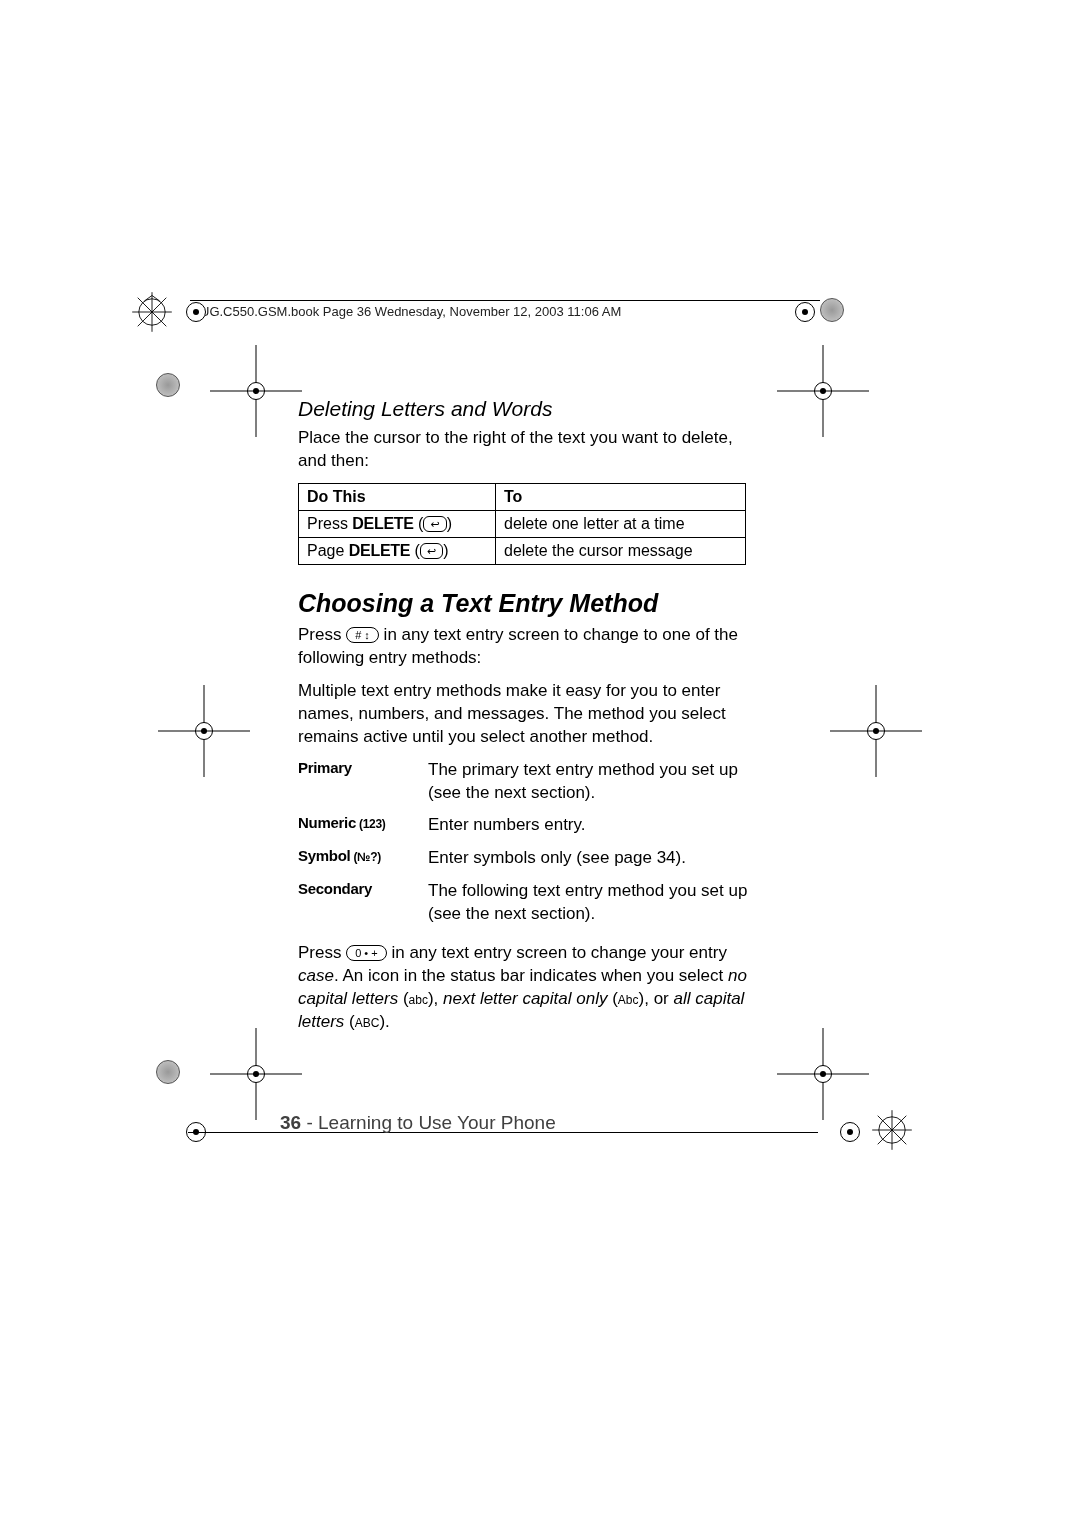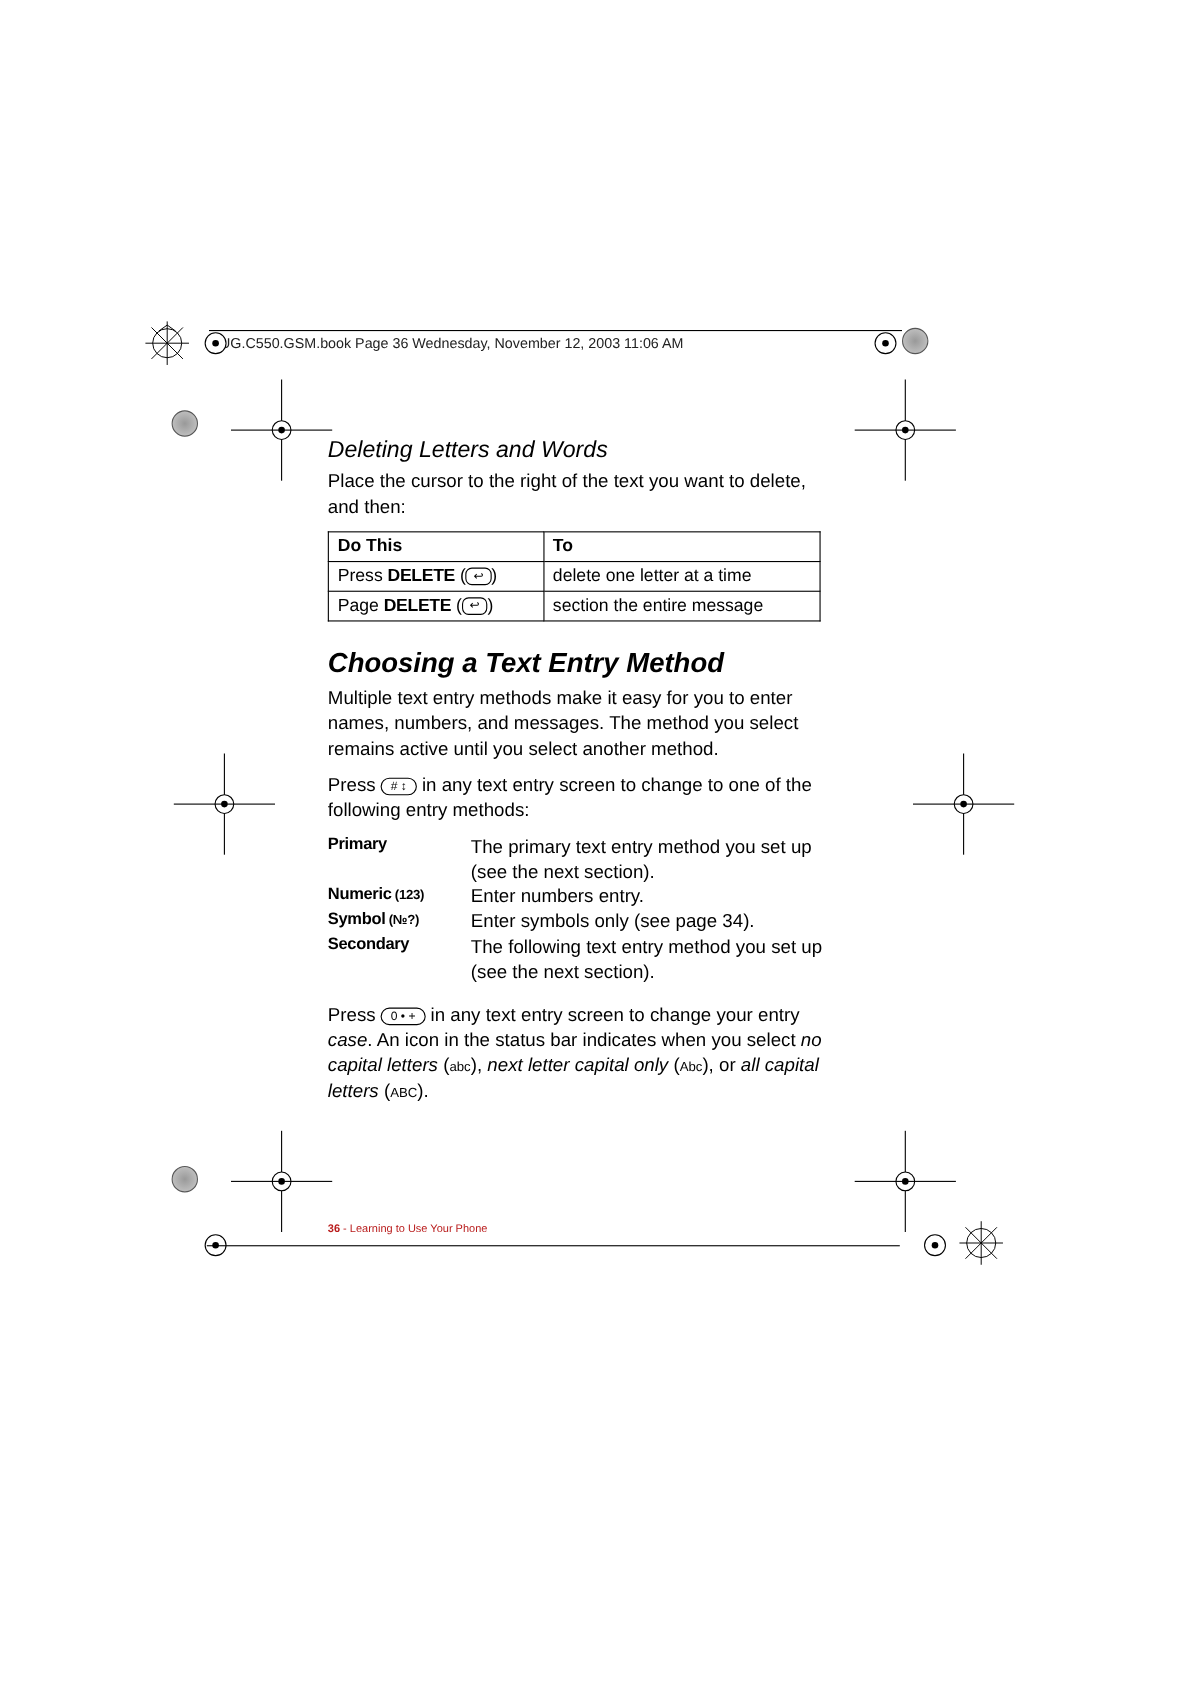--- a/index.html
+++ b/index.html
@@ -78,27 +78,27 @@
   table.box th { font-weight: bold; }
 
   .sans-bold { font-family: Arial, sans-serif; font-weight: bold; letter-spacing: -0.3px; }
   .keyicon {
     display:inline-block; border:1px solid #000; border-radius:6px;
     padding:0 6px; font-size:11px; line-height:14px; vertical-align:1px;
     font-family: Arial, sans-serif;
   }
   .keyicon.oval { border-radius: 9px; padding: 0 8px; }
 
-  .deflist { display:grid; grid-template-columns: 130px 1fr; margin:10px 0 16px 0; }
+  .deflist { display:grid; grid-template-columns: 130px 1fr; row-gap:10px; margin:10px 0 16px 0; }
   .deflist .term { font-weight:bold; font-family: Arial, sans-serif; font-size:15px; letter-spacing:-0.3px; }
   .deflist .def  { font-size:17px; line-height:1.35; }
   .smallcode { font-size:12px; }
 
   .footer {
-    position:absolute; left:298px; top:1112px; font-size:10px; color:#b91c1c;
+    position:absolute; left:280px; top:1112px; font-size:19px; color:#404040;
   }
   .footer b { font-weight:bold; }
 </style>
 </head>
 <body>
 
 <div class="header-line"></div>
 <div class="header-text">UG.C550.GSM.book  Page 36  Wednesday, November 12, 2003  11:06 AM</div>
 
 <div class="sunburst" style="left:130px; top:290px;">
@@ -169,30 +169,30 @@
     <tr>
       <td>
         <span>Press </span><span class="sans-bold">DELETE</span><span> (</span><span class="keyicon">↩</span><span>)</span>
       </td>
       <td>delete one letter at a time</td>
     </tr>
     <tr>
       <td>
         <span>Page </span><span class="sans-bold">DELETE</span><span> (</span><span class="keyicon">↩</span><span>)</span>
       </td>
-      <td>section the entire message</td>
+      <td>delete the cursor message</td>
     </tr>
   </tbody>
     </table>
 
   <h2 class="italic">Choosing a Text Entry Method</h2>
-  <p>Multiple text entry methods make it easy for you to enter names, numbers, and messages. The method you select remains active until you select another method.</p>
   <p>
     <span>Press </span><span class="keyicon oval"># ↕</span><span> in any text entry screen to change to one of the following entry methods:</span>
   </p>
+  <p>Multiple text entry methods make it easy for you to enter names, numbers, and messages. The method you select remains active until you select another method.</p>
 
   <div class="deflist">
     <div class="term"><span>Primary</span><span class="smallcode"></span></div>
     <div class="def">The primary text entry method you set up (see the next section).</div>
 
     <div class="term"><span>Numeric</span><span class="smallcode"> (123)</span></div>
     <div class="def">Enter numbers entry.</div>
 
     <div class="term"><span>Symbol</span><span class="smallcode"> (№?)</span></div>
     <div class="def">Enter symbols only (see page 34).</div>

